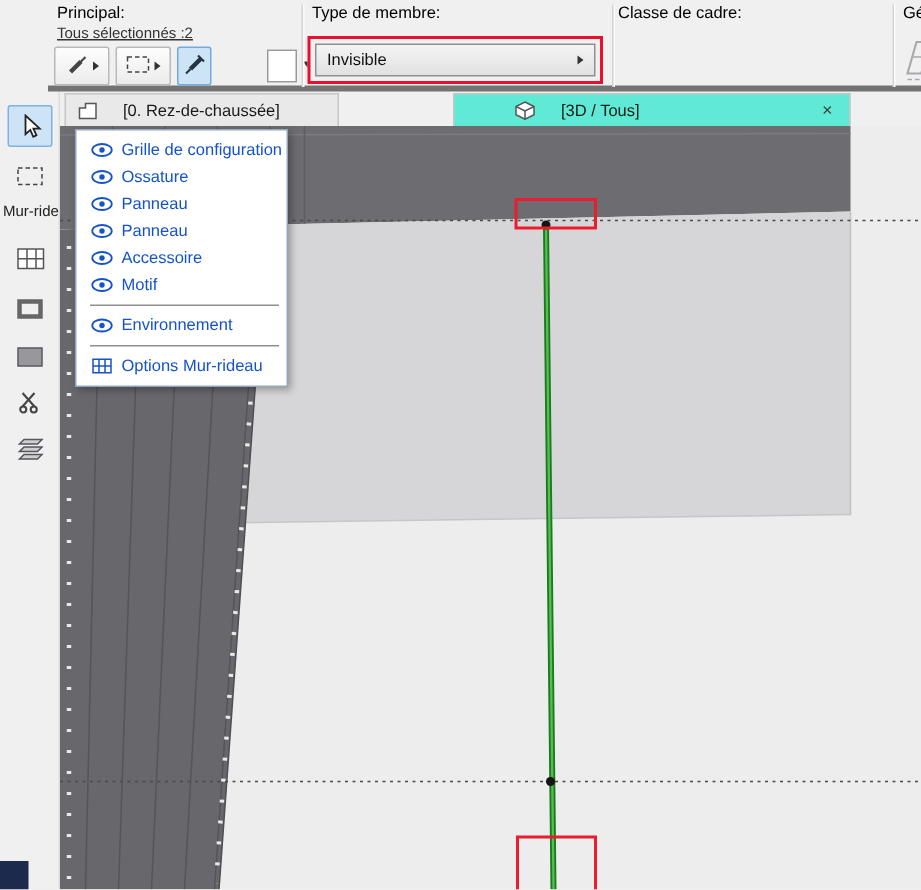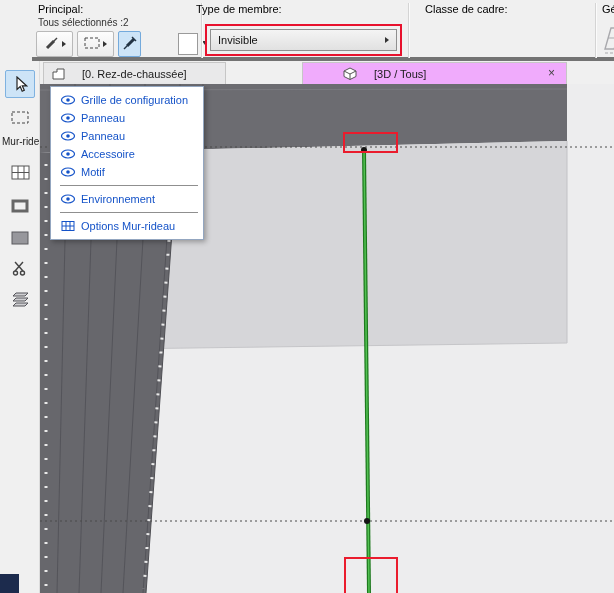--- a/index.html
+++ b/index.html
@@ -4,54 +4,54 @@
 <style>
   * { margin:0; padding:0; box-sizing:border-box; }
   html,body { width:614px; height:593px; }
   body { font-family:"Liberation Sans","DejaVu Sans",sans-serif; font-size:11px; color:#1a1a1a; background:#f0f0f0; }
   .app { position:relative; width:614px; height:593px; background:#f0f0f0; overflow:hidden; }
 
   
   .toolbar { position:absolute; left:0; top:0; width:614px; height:61px; background:#f0f0f0; border-bottom:4px solid #737373; z-index:5;margin-left:32px; }
   .tb-sep { position:absolute; top:3px; height:55px; width:1px; background:#d4d4d4; box-shadow:1px 0 0 #fbfbfb; }
   .tb-label { position:absolute; top:3px; white-space:nowrap; color:#000; }
-  .sel-status { position:absolute; left:6px; top:17px; color:#333; font-size:10px; white-space:nowrap; }
+  .sel-status { position:absolute; left:6px; top:17px; color:#333; font-size:10px; white-space:nowrap;text-decoration:underline; }
   .tb-btn { position:absolute; top:31px; height:26px; background:linear-gradient(#fdfdfd,#ececec); border:1px solid #b9b9b9; border-radius:2px; display:flex; align-items:center; justify-content:center; gap:3px; cursor:default; }
   .tb-btn.pressed { background:#cde4f7; border-color:#74aadc; }
   .arr-r { width:0; height:0; border-left:4px solid #333; border-top:3px solid transparent; border-bottom:3px solid transparent; }
   .arr-d { width:0; height:0; border-top:4px solid #333; border-left:3px solid transparent; border-right:3px solid transparent; }
   .swatch-btn { position:absolute; left:146px; top:33px; width:20px; height:22px; background:#fff; border:1px solid #9a9a9a; }
   .swatch-arrow { position:absolute; left:170px; top:41px; }
 
   .red-combo-wrap { position:absolute; left:173px; top:24px; width:197px; height:32px; border:2px solid #e8112d; padding:3px; background:#f0f0f0; }
   .combo { width:100%; height:100%; background:linear-gradient(#f4f4f4,#e1e1e1); border:1px solid #8f8f8f; display:flex; align-items:center; padding:0 7px; }
   .combo-text { flex:1; color:#111; }
   .white-combo { position:absolute; left:382px; top:29px; width:174px; height:24px; background:#fff; border:1px solid #a6a6a6; display:flex; align-items:center; padding:0 7px; }
   .geo-icon-box { position:absolute; left:571px; top:25px; }
 
   
   .tabbar { position:absolute; left:40px; top:61px; width:574px; height:23px; background:#f0f0f0; z-index:4; }
   .tab { position:absolute; top:1px; bottom:0; display:flex; align-items:center; gap:17px; padding:0 8px; border:1px solid #c6c6c6; border-bottom:none; background:#e9e9ea; cursor:default; }
-  .tab.active { background:#f0abfc;padding-left:40px; }
+  .tab.active { background:#5eead4;padding-left:40px; }
   .tab1 { left:3px; width:183px; }
   .tab2 { left:262px; width:265px; }
   .tab-close { position:absolute; right:7px; top:3px; width:15px; height:15px; line-height:14px; text-align:center; color:#444; font-size:12px; cursor:default; }
 
   
   .sidebar { position:absolute; left:0; top:61px; width:40px; height:532px; background:#f0f0f0; border-right:1px solid #dcdcdc; z-index:4; }
   .side-tool { position:absolute; left:5px; width:30px; height:28px; display:flex; align-items:center; justify-content:center; cursor:default; }
   .side-tool.selected { background:#cde4f7; border:1px solid #7fb2e0; border-radius:2px; }
   .side-label { position:absolute; left:2px; top:75px; font-size:10px; color:#222; white-space:nowrap; }
   .navy-block { position:absolute; left:0; bottom:0; width:19px; height:19px; background:#1c2b4d; }
 
   
   .canvas { position:absolute; left:40px; top:84px; width:574px; height:509px; background:#ededee; z-index:1; }
 
   
-  .popup { position:absolute; left:50px; top:86px; width:154px; background:#ffffff; border:1px solid #93a6c0; box-shadow:2px 2px 5px rgba(0,0,0,.3); padding:4px 0; z-index:20; }
+  .popup { position:absolute; left:50px; top:86px; width:142px; background:#ffffff; border:1px solid #93a6c0; box-shadow:2px 2px 5px rgba(0,0,0,.3); padding:4px 0; z-index:20; }
   .menu-item { height:18px; display:flex; align-items:center; gap:5px; padding:0 6px 0 8px; color:#1553c8; cursor:default; white-space:nowrap; }
   .mi-icon { width:17px; display:flex; justify-content:center; align-items:center; color:#1553c8; flex:0 0 17px; }
   .menu-sep { border-top:1px solid #8f8f8f; margin:4px 5px 4px 9px; }
 </style>
 </head>
 <body>
 
 <svg width="0" height="0" style="position:absolute" aria-hidden="true">
   <defs>
     <symbol id="icon-eye" viewBox="0 0 16 10">
@@ -110,31 +110,31 @@
             </g>
           </svg>
       </span>
     </div>
 
     <div class="swatch-btn"></div>
     <span class="swatch-arrow arr-d"></span>
 
     <div class="tb-sep" style="left:169px"></div>
 
-    <span class="tb-label" style="left:164px">Type de membre:</span>
+    <span class="tb-label" style="left:176px">Type de membre:</span>
     <div class="red-combo-wrap">
       <div class="combo">
         <span class="combo-text">Invisible</span>
         <span class="arr-r"></span>
       </div>
     </div>
 
     <div class="tb-sep" style="left:376px"></div>
 
-    <span class="tb-label" style="left:393px">Classe de cadre:</span>
+    <span class="tb-label" style="left:380px">Classe de cadre:</span>
 
     <div class="tb-sep" style="left:563px"></div>
 
     <span class="tb-label" style="left:570px">Géométrie d</span>
     <div class="geo-icon-box">
       <svg width="38" height="30">
         <g stroke="#a9a9ad" fill="none">
           <polygon points="8,3 34,3 28,24 2,24" stroke-width="1.4"></polygon>
           <line x1="16" y1="3" x2="11" y2="24"></line>
           <line x1="25" y1="3" x2="20" y2="24"></line>
@@ -271,20 +271,28 @@
           </svg>
         </span>
       <span>Grille de configuration</span>
     </div>
     <div class="menu-item">
       <span class="mi-icon">
           <svg width="16" height="10">
             <use href="#icon-eye"></use>
           </svg>
         </span>
+      <span>Ossature</span>
+    </div>
+    <div class="menu-item">
+      <span class="mi-icon">
+          <svg width="16" height="10">
+            <use href="#icon-eye"></use>
+          </svg>
+        </span>
       <span>Panneau</span>
     </div>
     <div class="menu-item">
       <span class="mi-icon">
           <svg width="16" height="10">
             <use href="#icon-eye"></use>
           </svg>
         </span>
       <span>Panneau</span>
     </div>

